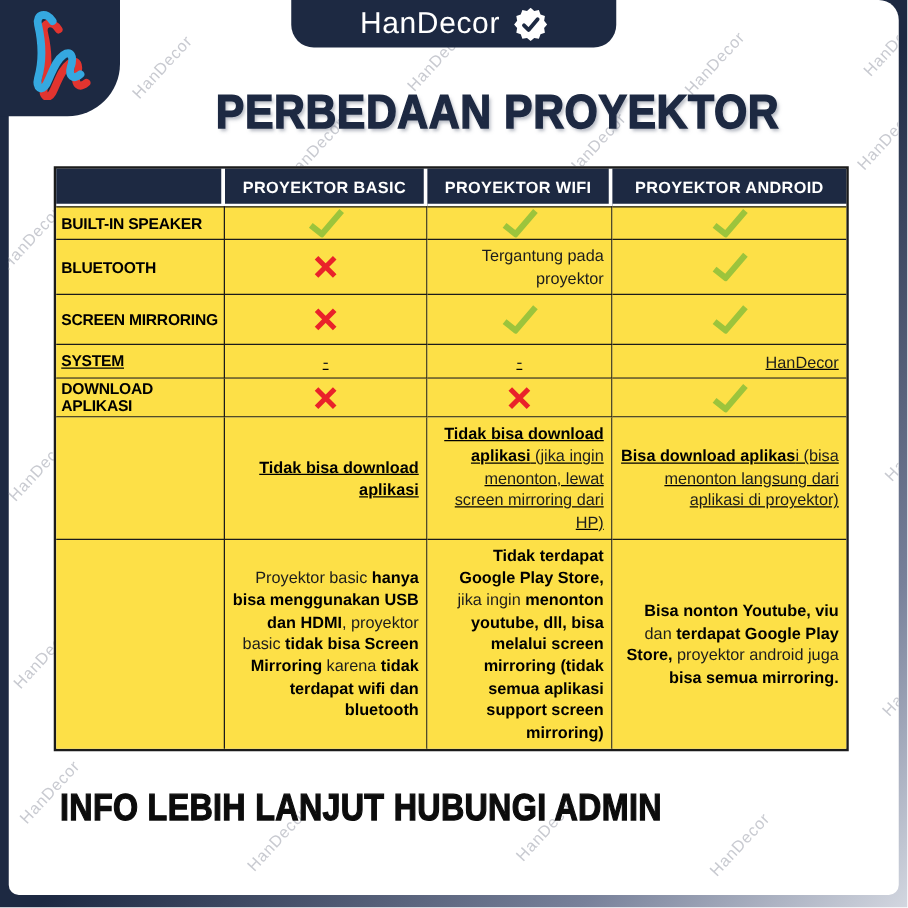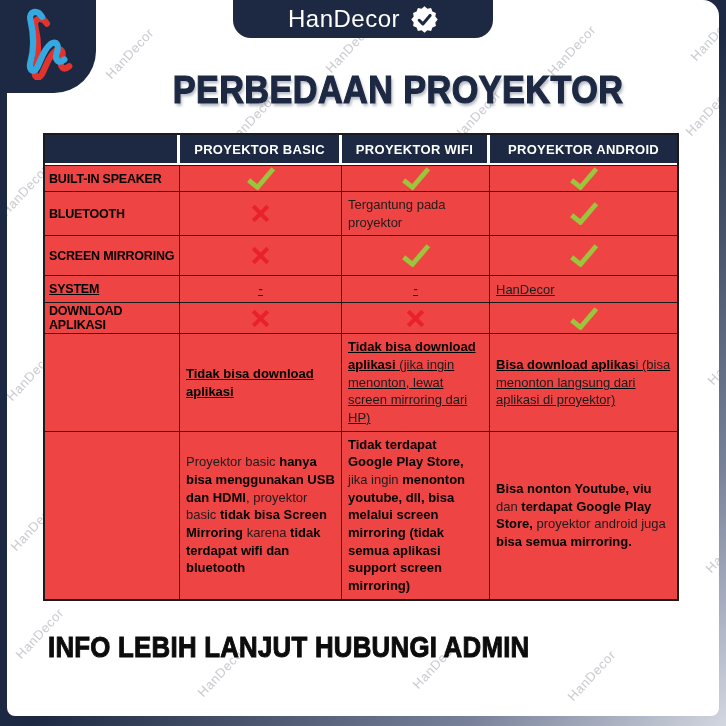--- a/index.html
+++ b/index.html
@@ -64,34 +64,34 @@
   .cmp tbody tr:nth-child(7){height:102px;}
   .cmp tbody tr:nth-child(8){height:158px;}
   .cmp th{
     background:var(--navy);color:#fff;font-size:13px;font-weight:bold;
     letter-spacing:.3px;border-right:3px solid #fff;border-bottom:2px solid #fff;
     padding:0;text-align:center;
   }
   .cmp th:last-child{border-right:none;}
   .cmp td{
     border-right:1px solid #1b1b1b;border-bottom:1px solid #1b1b1b;
-    background:#ef4444;overflow:hidden;
+    background:#fde047;overflow:hidden;
   }
   .cmp tbody tr:first-child td{border-top:1px solid #1b1b1b;}
   .cmp td:last-child{border-right:none;}
   .cmp tbody tr:last-child td{border-bottom:none;}
   .cmp td.label{
     font-weight:bold;font-size:12.5px;letter-spacing:-.2px;
     padding:1px 2px 1px 4px;color:#000;vertical-align:middle;
   }
   .cmp td.mark{text-align:center;vertical-align:middle;}
   .cmp td.dash{text-align:center;vertical-align:middle;font-size:14px;color:#222;}
   .cmp td.txt{
     font-size:13px;line-height:1.36;padding:4px 6px;color:#1c1c1c;
-    vertical-align:middle;text-align:left;
+    vertical-align:middle;text-align:right;
   }
   .cmp td.txt b{color:#000;}
   svg.ck{width:30px;height:23px;display:inline-block;vertical-align:middle;}
   svg.cx{width:21px;height:21px;display:inline-block;vertical-align:middle;}
   
   .footer{
     position:absolute;left:41px;top:630px;z-index:2;white-space:nowrap;
     font-size:30px;font-weight:bold;color:#0c0c0c;letter-spacing:.3px;
     transform:scaleX(.86);transform-origin:left center;
     -webkit-text-stroke:1px #0c0c0c;

